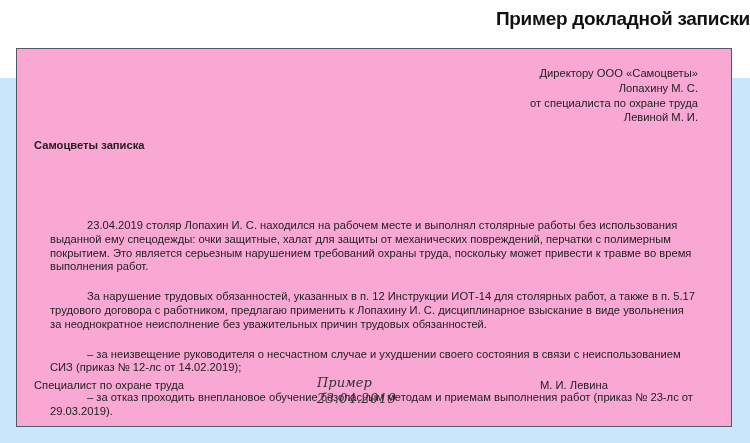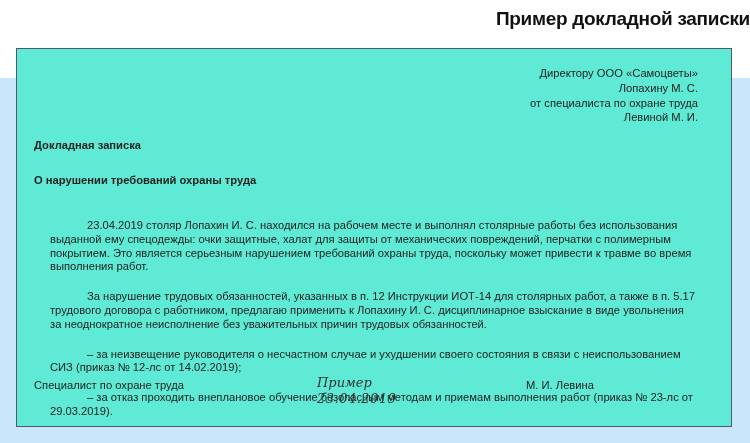--- a/index.html
+++ b/index.html
@@ -13,21 +13,21 @@
       position: absolute; left: 0; top: 78px; width: 750px; height: 365px;
       background: #c9e6fb;
     }
     .page-title {
       position: absolute; left: 0; top: 8px; width: 750px; text-align: right;
       font-family: "Liberation Sans", sans-serif;
       font-weight: bold; font-size: 19px; color: #111; letter-spacing: -0.3px;
     }
     .doc {
       position: absolute; left: 16px; top: 48px; width: 716px; height: 379px;
-      background: #5eead4; border: 1.5px solid #505a66;
+      background: #f9a8d4; border: 1.5px solid #505a66;
       box-sizing: border-box;
     }
     .addressee {
       position: absolute; right: 33px; top: 17px; text-align: right;
       font-size: 11.2px; line-height: 14.8px; color: #222;
     }
     .doc-heading {
       position: absolute; left: 17px; font-weight: bold; font-size: 11.2px; color: #222;
     }
     .h1 { top: 90px; }
@@ -45,39 +45,38 @@
     .sign-signature {
       position: absolute; left: 283px; top: -3px;
       font-family: "DejaVu Serif", serif; font-style: italic; font-size: 13px; color: #333;
       line-height: 14px;
     }
     .sign-date {
       position: absolute; left: 283px; top: 12px;
       font-family: "DejaVu Serif", serif; font-style: italic; font-size: 13px; color: #333;
       letter-spacing: 0.5px;
     }
-    .sign-name { position: absolute; left: 492px; top: 0; }
+    .sign-name { position: absolute; left: 506px; top: 0; }
   </style>
 </head>
 <body>
 
 <div class="blue-band"></div>
 
 <div class="page-title">Пример докладной записки</div>
 
 <div class="doc">
   <div class="addressee">
     <div>Директору ООО «Самоцветы»</div>
     <div>Лопахину М. С.</div>
     <div>от специалиста по охране труда</div>
     <div>Левиной М. И.</div>
   </div>
 
-  <div class="doc-heading h1">Докладная записка</div>
-  <div class="doc-heading h2">О нарушении требований охраны труда</div>
+  <div class="doc-heading h1">Самоцветы записка</div>
 
   <div class="body-text">
     <p>23.04.2019 столяр Лопахин И. С. находился на рабочем месте и выполнял столярные работы без использования выданной ему спецодежды: очки защитные, халат для защиты от механических повреждений, перчатки с полимерным покрытием. Это является серьезным нарушением требований охраны труда, поскольку может привести к травме во время выполнения работ.</p>
     <p>За нарушение трудовых обязанностей, указанных в п. 12 Инструкции ИОТ-14 для столярных работ, а также в п. 5.17 трудового договора с работником, предлагаю применить к Лопахину И. С. дисциплинарное взыскание в виде увольнения за неоднократное неисполнение без уважительных причин трудовых обязанностей.</p>
     <p>– за неизвещение руководителя о несчастном случае и ухудшении своего состояния в связи с неиспользованием СИЗ (приказ № 12-лс от 14.02.2019);</p>
     <p>– за отказ проходить внеплановое обучение безопасным методам и приемам выполнения работ (приказ № 23-лс от 29.03.2019).</p>
   </div>
 
   <div class="sign-row">
     <span class="sign-role">Специалист по охране труда</span>

